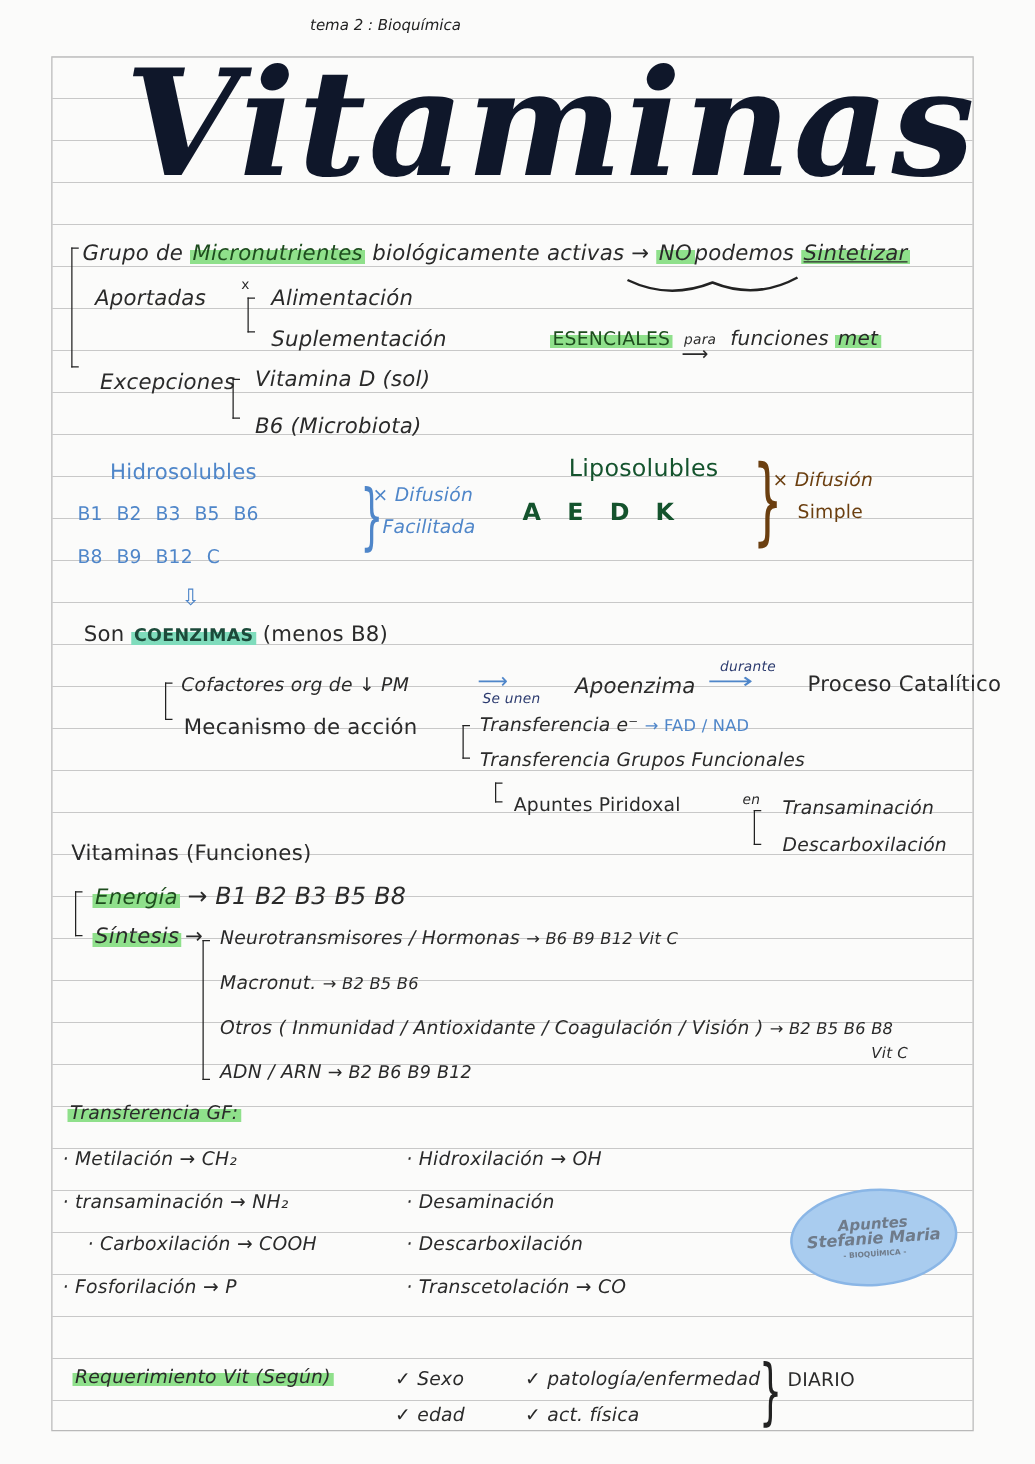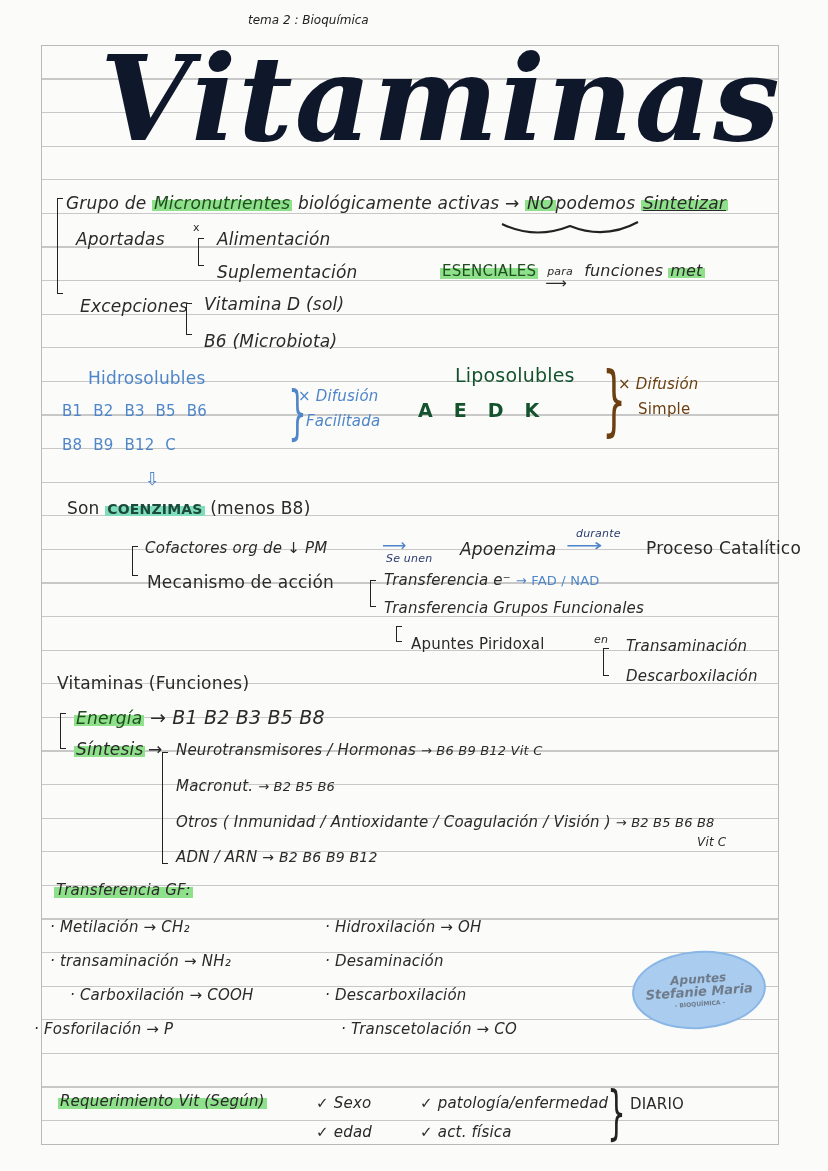--- a/index.html
+++ b/index.html
@@ -155,25 +155,25 @@
   <span>ADN / ARN</span>
   <span style="font-size:14px;">→ B2 B6 B9 B12</span>
 </div>
 
 <div class="t sm" style="left:54px; top:883px;">
   <span class="hl">Transferencia GF:</span>
 </div>
 <div class="t sm" style="left:50px; top:920px;">· Metilación → CH₂</div>
 <div class="t sm" style="left:50px; top:954px;">· transaminación → NH₂</div>
 <div class="t sm" style="left:50px; top:988px;margin-left:20px;">· Carboxilación → COOH</div>
-<div class="t sm" style="left:34px; top:1022px;text-align:center;">· Fosforilación → P</div>
+<div class="t sm" style="left:50px; top:1022px;text-align:center;">· Fosforilación → P</div>
 <div class="t sm" style="left:325px; top:920px;text-align:right;">· Hidroxilación → OH</div>
 <div class="t sm" style="left:325px; top:954px;">· Desaminación</div>
 <div class="t sm" style="left:325px; top:988px;">· Descarboxilación</div>
-<div class="t sm" style="left:325px; top:1022px;margin-left:16px;">· Transcetolación → CO</div>
+<div class="t sm" style="left:325px; top:1022px;">· Transcetolación → CO</div>
 
 <div class="stamp">
   <span style="font-size:12px;">Apuntes</span>
   <span style="font-size:13px;">Stefanie Maria</span>
   <span style="font-size:6px; font-style:normal; margin-top:2px;">- BIOQUÍMICA -</span>
 </div>
 
 <div class="t sm" style="left:58px; top:1094px;">
   <span class="hl">Requerimiento Vit (Según)</span>
 </div>

